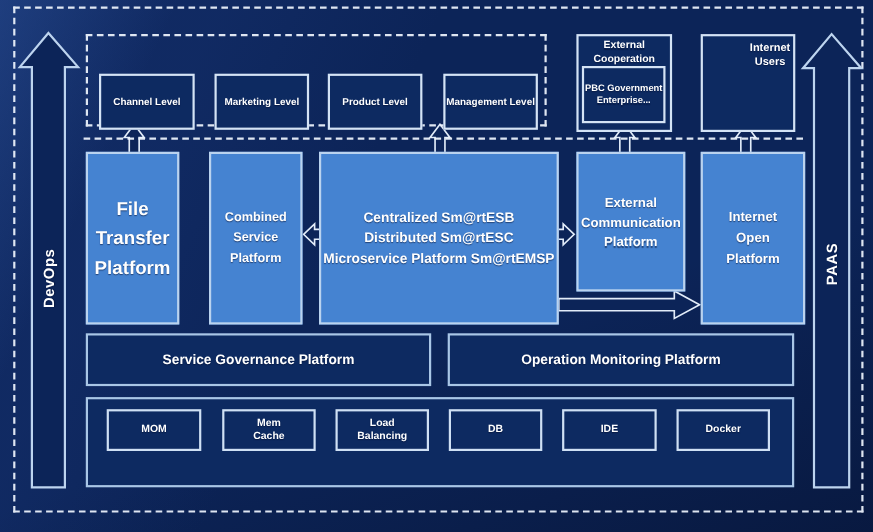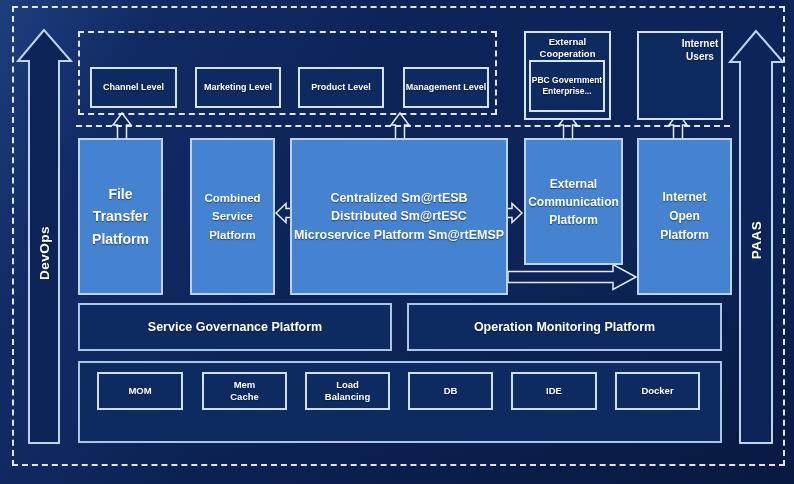--- a/index.html
+++ b/index.html
@@ -24,21 +24,21 @@
   }
   .sep-dashed {
     position:absolute; left:76px; top:125px; width:654px; height:0;
     border-top:2px dashed rgba(241,247,255,0.92);
   }
   .dbox { 
     position:absolute; background:#0d2a61; border:2px solid #d4e3f5;
     display:flex; align-items:center; justify-content:center;
     text-align:center; font-weight:bold; white-space:pre-line; line-height:1.25;
   }
-  .lvl { top:67px; height:41px; font-size:9px; }
+  .lvl { top:67px; height:51px; font-size:9px; }
   .pbox { 
     position:absolute; background:#4583d1; border:2px solid #bad3ef;
     display:flex; align-items:center; justify-content:center;
     text-align:center; font-weight:bold; white-space:pre-line;
   }
   .group-box {
     position:absolute; background:#0d2a61; border:2px solid #a9c6e6;
     text-align:center; font-weight:bold;
   }
   .tbox { top:372px; height:38px; font-size:9.5px; border-color:#cfe0f4; }
@@ -95,21 +95,21 @@
   </div>
   <div class="inner-box txt" style="left:529px; top:60px; width:76px; height:52px;">PBC Government
 Enterprise...</div>
 
   <div class="dbox txt" style="left:637px; top:31px; width:86px; height:89px; align-items:flex-start; padding-top:5px; font-size:10px;padding-left:40px;">
     <span>Internet Users</span>
   </div>
 
   <div class="sep-dashed"></div>
 
-  <div class="pbox txt" style="left:78px; top:138px; width:85px; height:157px; font-size:14px; line-height:1.6;">File
+  <div class="pbox txt" style="left:78px; top:138px; width:85px; height:157px; font-size:17px; line-height:1.6;">File
 Transfer
 Platform</div>
   <div class="pbox txt" style="left:190px; top:138px; width:85px; height:157px; font-size:11.5px; line-height:1.6;">Combined
 Service
 Platform</div>
   <div class="pbox txt" style="left:290px; top:138px; width:218px; height:157px; font-size:12.5px; line-height:1.45;">Centralized Sm@rtESB
 Distributed Sm@rtESC
 Microservice Platform Sm@rtEMSP</div>
   <div class="pbox txt" style="left:524px; top:138px; width:99px; height:127px; font-size:12px; line-height:1.5;">External
 Communication

